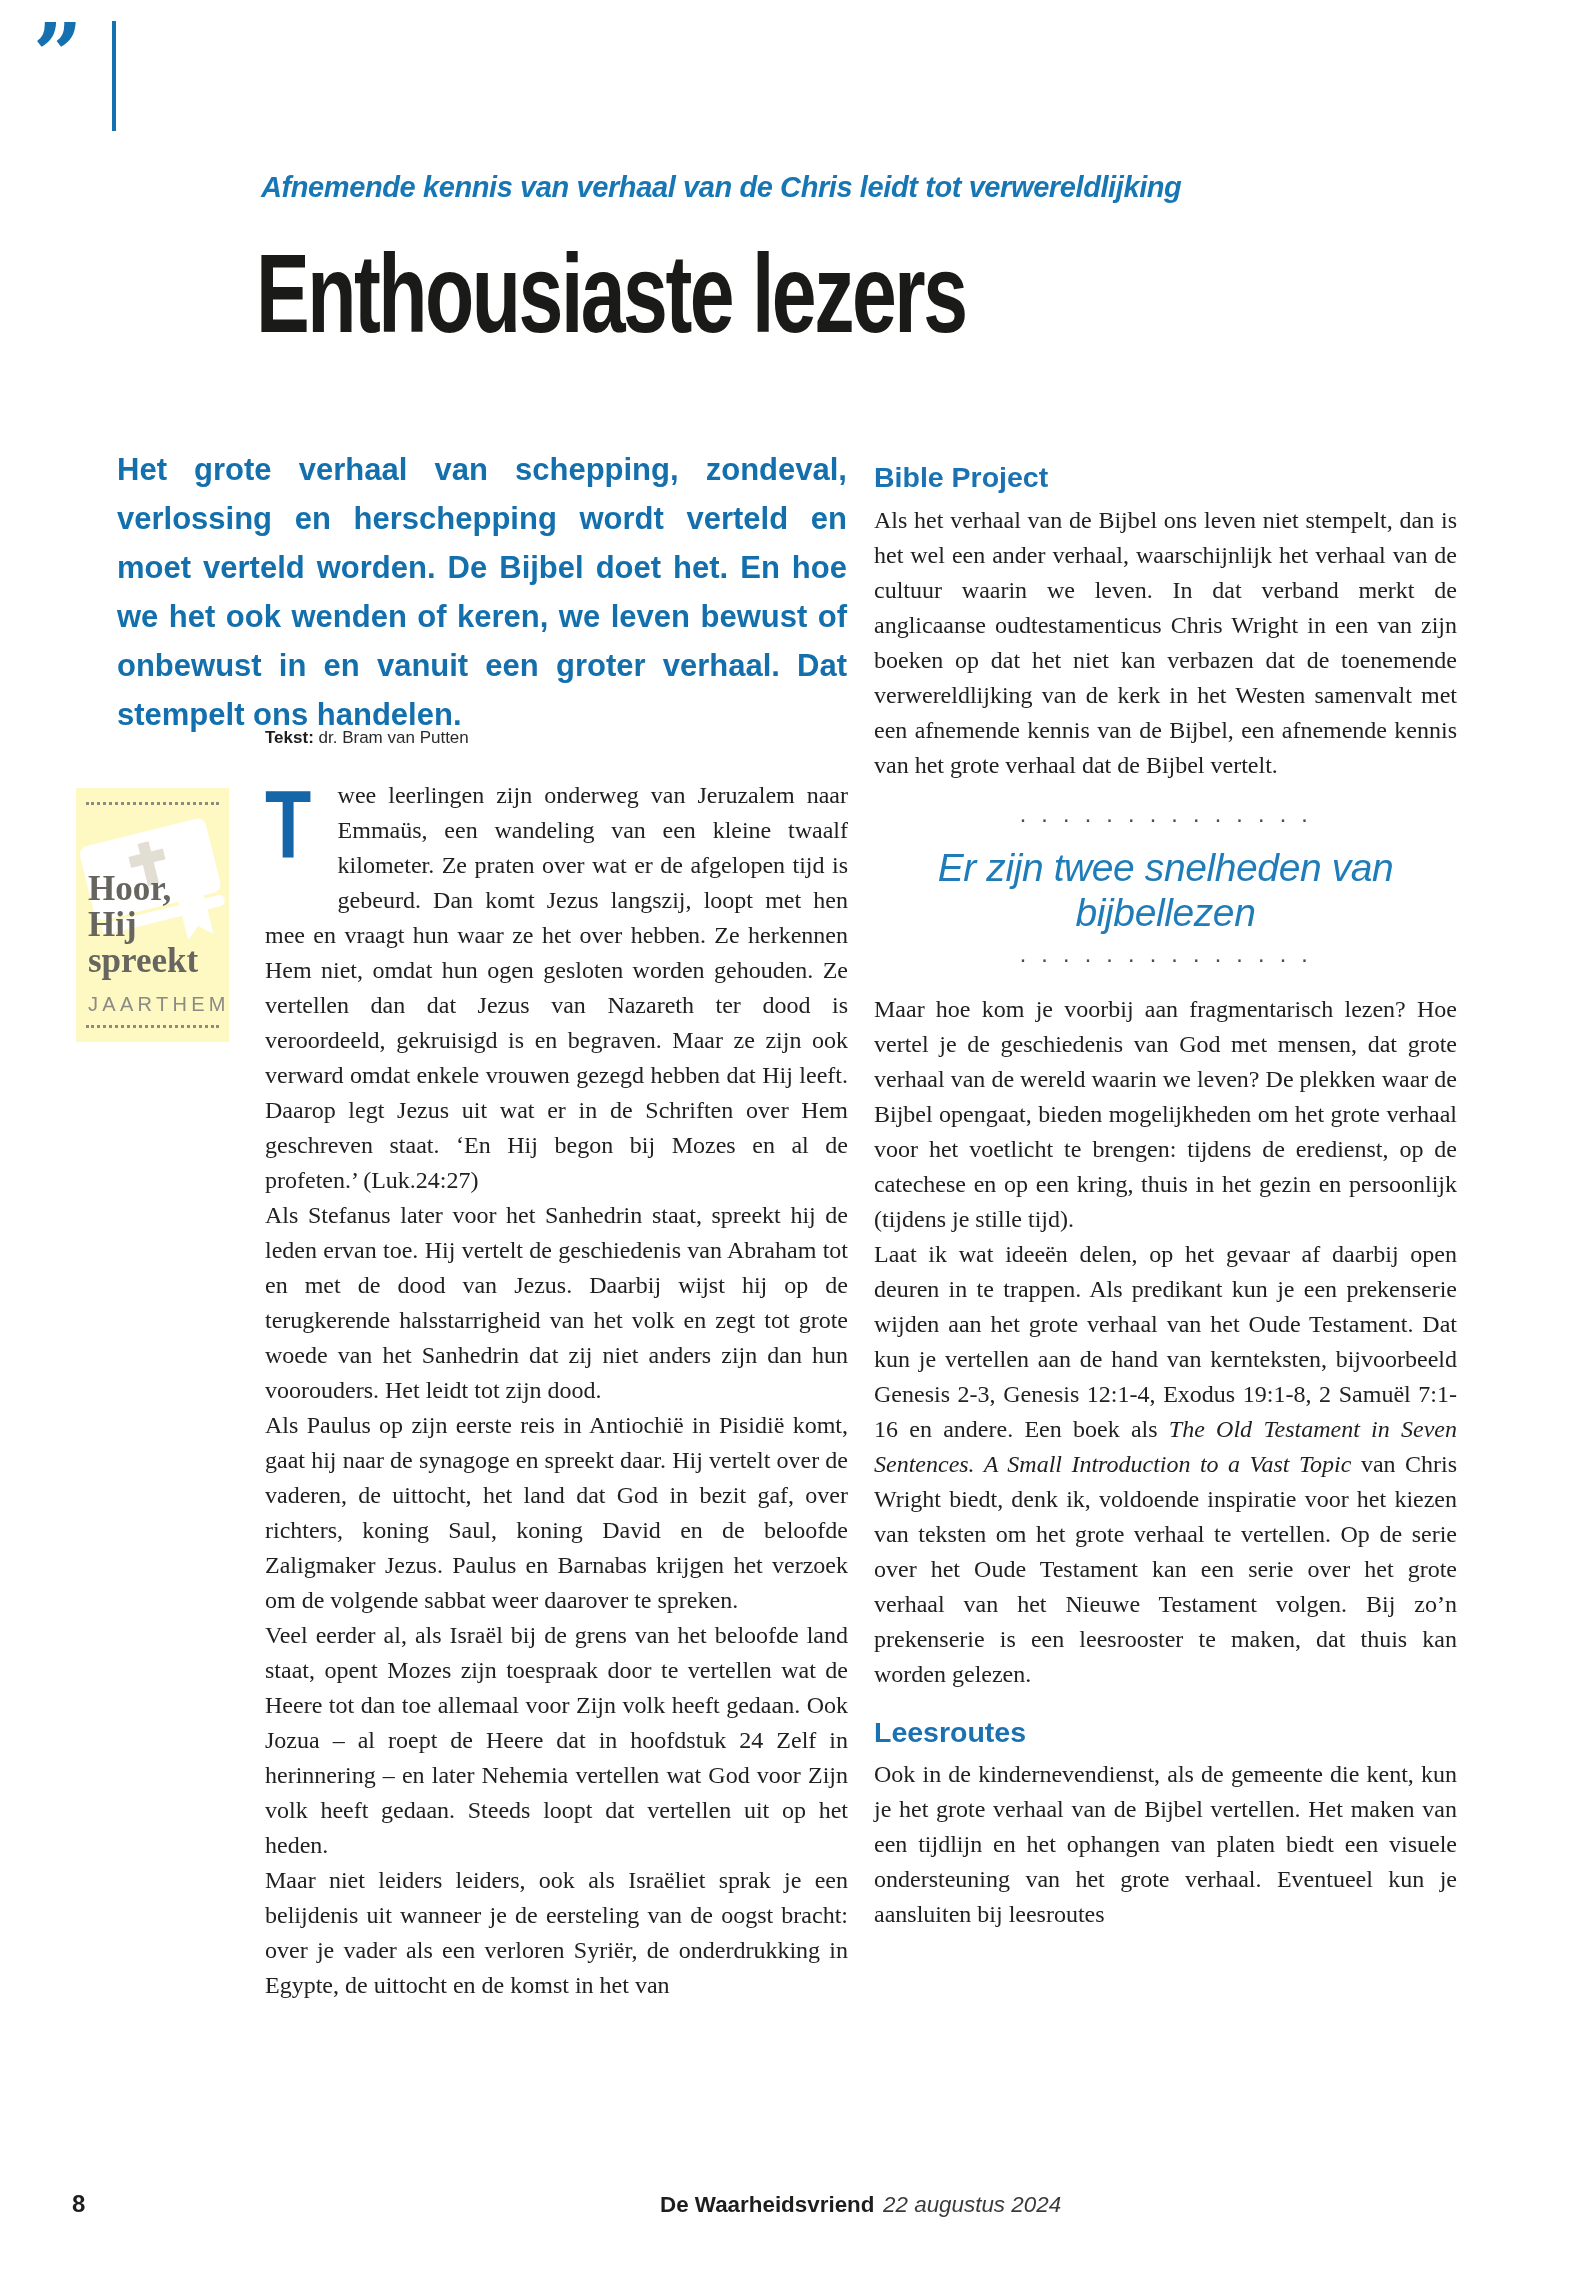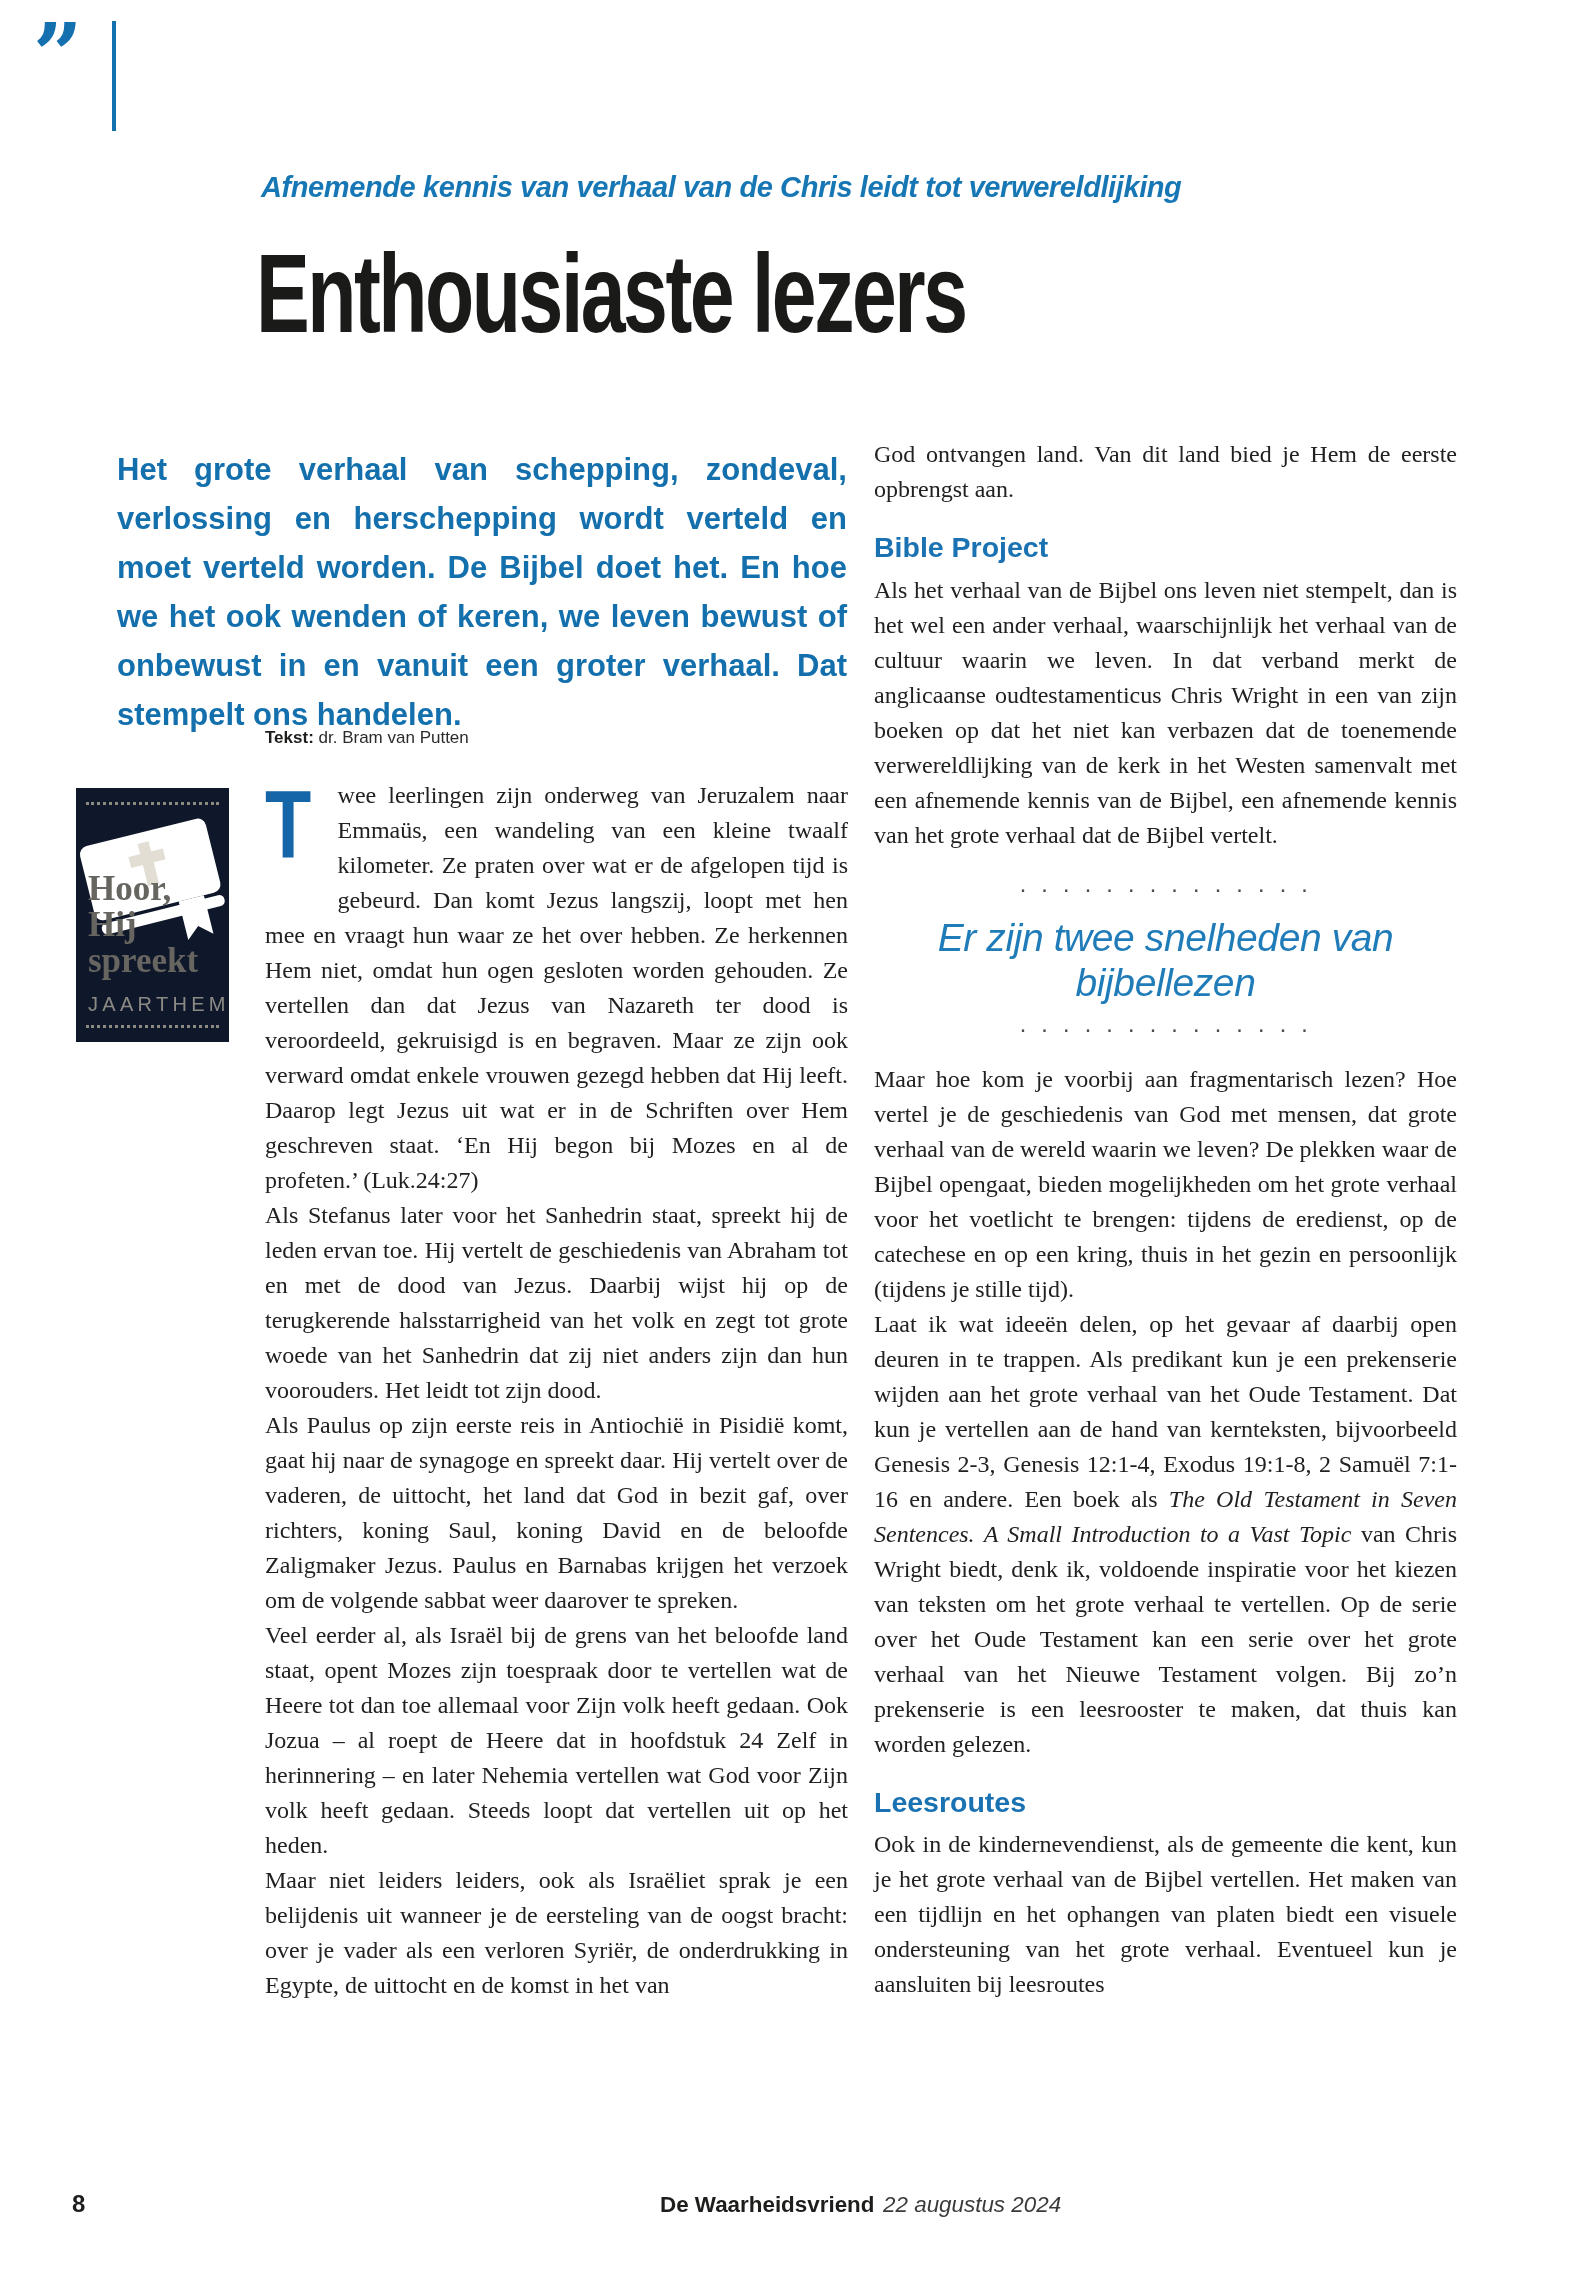--- a/index.html
+++ b/index.html
@@ -41,21 +41,21 @@
   }
   .byline{
     position:absolute;left:265px;top:728px;
     font-family:"Liberation Sans",sans-serif;font-size:17px;color:#2b2b2b;
   }
   .byline .lbl{font-weight:bold;color:#1d1d1b;}
 
   
   .badge{
     position:absolute;left:76px;top:788px;width:153px;height:254px;
-    background:#0f172a;overflow:hidden;
+    background:#fef9c3;overflow:hidden;
   }
   .badge .dotted{
     position:absolute;left:10.4px;right:10.4px;height:0;
     border-top:3.5px dotted #8d8b81;
   }
   .badge .dotted.top{top:14px;}
   .badge .dotted.bottom{bottom:14px;}
   .badge-book{position:absolute;left:0px;top:19px;width:153px;height:147px;}
   .badge-text{
     position:absolute;left:12px;top:83px;z-index:2;
@@ -152,21 +152,20 @@
 
 <div class="col col1">
   <p><span class="drop-cap">T</span><span>wee leerlingen zijn onderweg van Jeruzalem naar Emmaüs, een wandeling van een kleine twaalf kilometer. Ze praten over wat er de afgelopen tijd is gebeurd. Dan komt Jezus langszij, loopt met hen mee en vraagt hun waar ze het over hebben. Ze herkennen Hem niet, omdat hun ogen gesloten worden gehouden. Ze vertellen dan dat Jezus van Nazareth ter dood is veroordeeld, gekruisigd is en begraven. Maar ze zijn ook verward omdat enkele vrouwen gezegd hebben dat Hij leeft. Daarop legt Jezus uit wat er in de Schriften over Hem geschreven staat. ‘En Hij begon bij Mozes en al de profeten.’ (Luk.24:27)</span></p>
   <p>Als Stefanus later voor het Sanhedrin staat, spreekt hij de leden ervan toe. Hij vertelt de geschiedenis van Abraham tot en met de dood van Jezus. Daarbij wijst hij op de terugkerende halsstarrigheid van het volk en zegt tot grote woede van het Sanhedrin dat zij niet anders zijn dan hun voorouders. Het leidt tot zijn dood.</p>
   <p>Als Paulus op zijn eerste reis in Antiochië in Pisidië komt, gaat hij naar de synagoge en spreekt daar. Hij vertelt over de vaderen, de uittocht, het land dat God in bezit gaf, over richters, koning Saul, koning David en de beloofde Zaligmaker Jezus. Paulus en Barnabas krijgen het verzoek om de volgende sabbat weer daarover te spreken.</p>
   <p>Veel eerder al, als Israël bij de grens van het beloofde land staat, opent Mozes zijn toespraak door te vertellen wat de Heere tot dan toe allemaal voor Zijn volk heeft gedaan. Ook Jozua – al roept de Heere dat in hoofdstuk 24 Zelf in herinnering – en later Nehemia vertellen wat God voor Zijn volk heeft gedaan. Steeds loopt dat vertellen uit op het heden.</p>
   <p>Maar niet leiders leiders, ook als Israëliet sprak je een belijdenis uit wanneer je de eersteling van de oogst bracht: over je vader als een verloren Syriër, de onderdrukking in Egypte, de uittocht en de komst in het van</p>
 </div>
 
 <div class="col col2">
-  <p>God ontvangen land. Van dit land bied je Hem de eerste opbrengst aan.</p>
   <h2>Bible Project</h2>
   <p>Als het verhaal van de Bijbel ons leven niet stempelt, dan is het wel een ander verhaal, waarschijnlijk het verhaal van de cultuur waarin we leven. In dat verband merkt de anglicaanse oudtestamenticus Chris Wright in een van zijn boeken op dat het niet kan verbazen dat de toenemende verwereldlijking van de kerk in het Westen samenvalt met een afnemende kennis van de Bijbel, een afnemende kennis van het grote verhaal dat de Bijbel vertelt.</p>
   <div class="sep-dots">· · · · · · · · · · · · · ·</div>
   <div class="pullquote">Er zijn twee snelheden van bijbellezen</div>
   <div class="sep-dots after">· · · · · · · · · · · · · ·</div>
   <p>Maar hoe kom je voorbij aan fragmentarisch lezen? Hoe vertel je de geschiedenis van God met mensen, dat grote verhaal van de wereld waarin we leven? De plekken waar de Bijbel opengaat, bieden mogelijkheden om het grote verhaal voor het voetlicht te brengen: tijdens de eredienst, op de catechese en op een kring, thuis in het gezin en persoonlijk (tijdens je stille tijd).</p>
   <p><span>Laat ik wat ideeën delen, op het gevaar af daarbij open deuren in te trappen. Als predikant kun je een prekenserie wijden aan het grote verhaal van het Oude Testament. Dat kun je vertellen aan de hand van kernteksten, bijvoorbeeld Genesis 2-3, Genesis 12:1-4, Exodus 19:1-8, 2 Samuël 7:1-16 en andere. Een boek als </span><i>The Old Testament in Seven Sentences. A Small Introduction to a Vast Topic</i><span> van Chris Wright biedt, denk ik, voldoende inspiratie voor het kiezen van teksten om het grote verhaal te vertellen. Op de serie over het Oude Testament kan een serie over het grote verhaal van het Nieuwe Testament volgen. Bij zo’n prekenserie is een leesrooster te maken, dat thuis kan worden gelezen.</span></p>
   <h2>Leesroutes</h2>
   <p>Ook in de kindernevendienst, als de gemeente die kent, kun je het grote verhaal van de Bijbel vertellen. Het maken van een tijdlijn en het ophangen van platen biedt een visuele ondersteuning van het grote verhaal. Eventueel kun je aansluiten bij leesroutes</p>
 </div>

